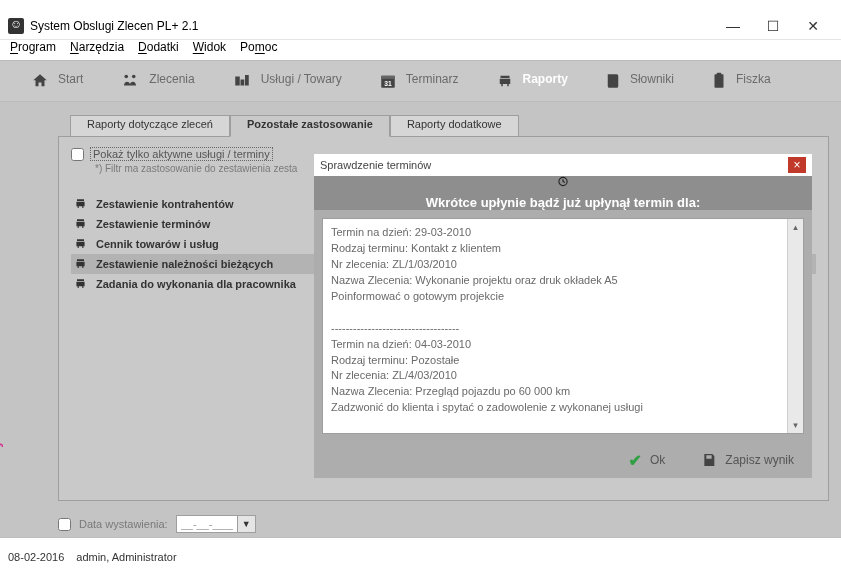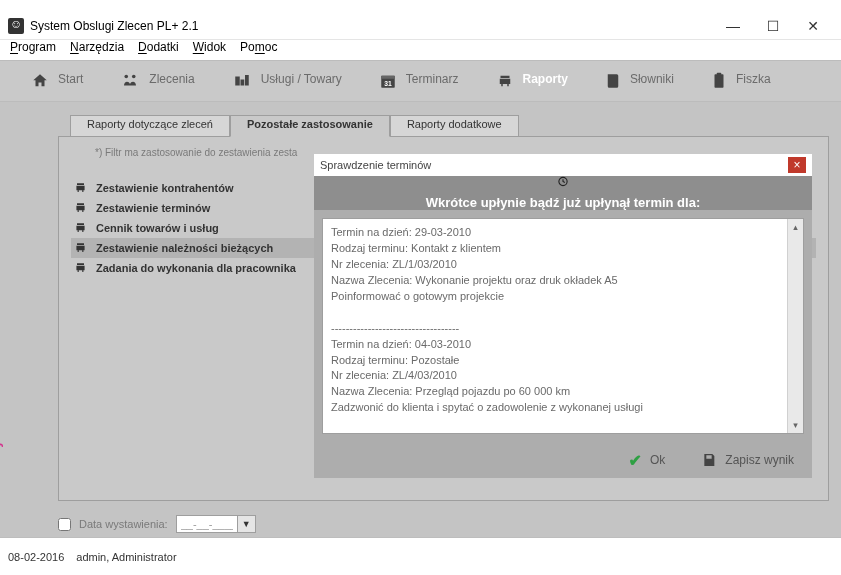--- a/index.html
+++ b/index.html
@@ -143,20 +143,24 @@
     <span class="s1">Software</span><span class="s2">Projekt</span>
   </div>
 
   <div class="panel">
     <div class="tabs">
       <div class="tab">Raporty dotyczące zleceń</div>
       <div class="tab active">Pozostałe zastosowanie</div>
       <div class="tab">Raporty dodatkowe</div>
     </div>
     <div class="tabpage">
+      <div class="filterrow">
+        <input type="checkbox" style="">
+        <span class="filterlabel">Pokaż tylko aktywne usługi / terminy</span>
+      </div>
       <div class="filterhelp">*) Filtr ma zastosowanie do zestawienia zesta</div>
 
       <div class="reportlist">
         <div class="reportitem">
           <svg viewBox="0 0 24 24">
               <path d="M5 8h14v8H5zM7 16h2v3H7zM15 16h2v3h-2zM6 4h12v3H6z"></path>
             </svg>
           <span>Zestawienie kontrahentów</span>
         </div>
         <div class="reportitem">

